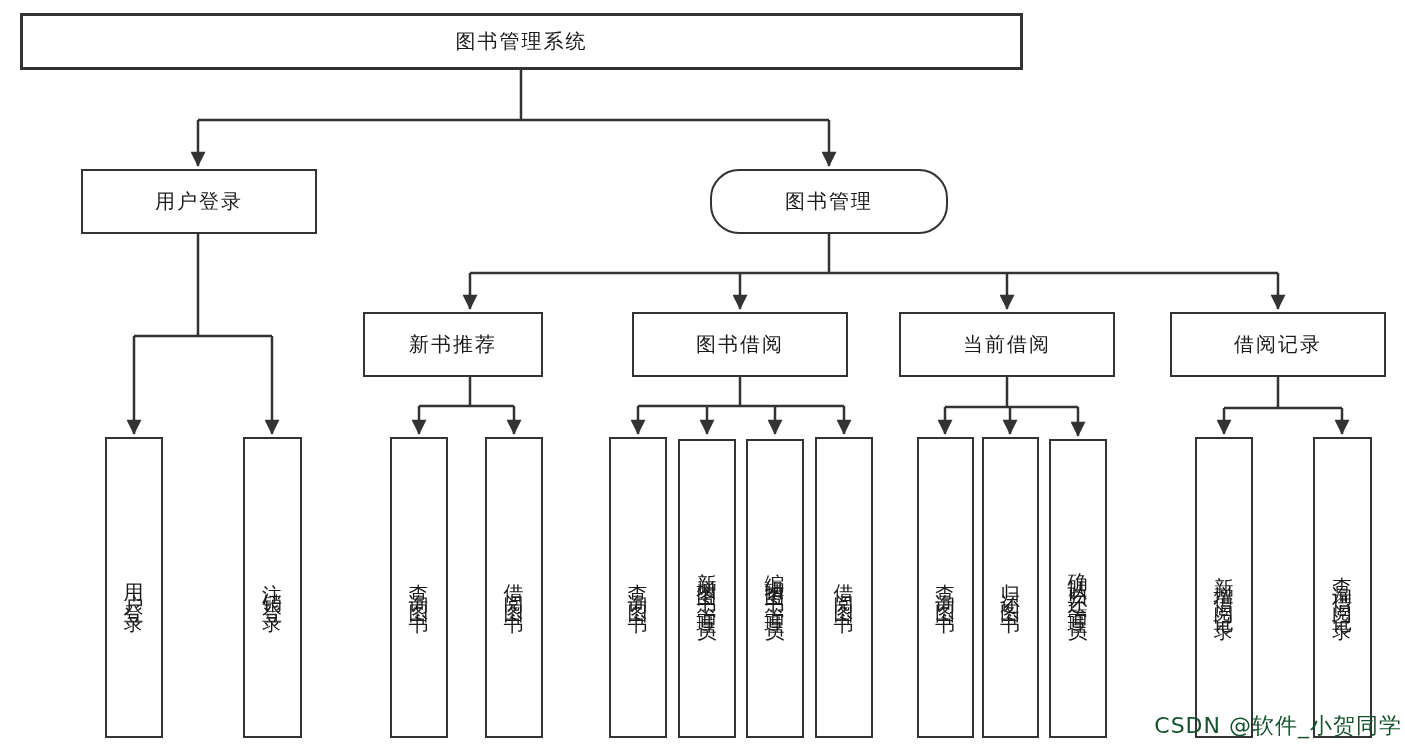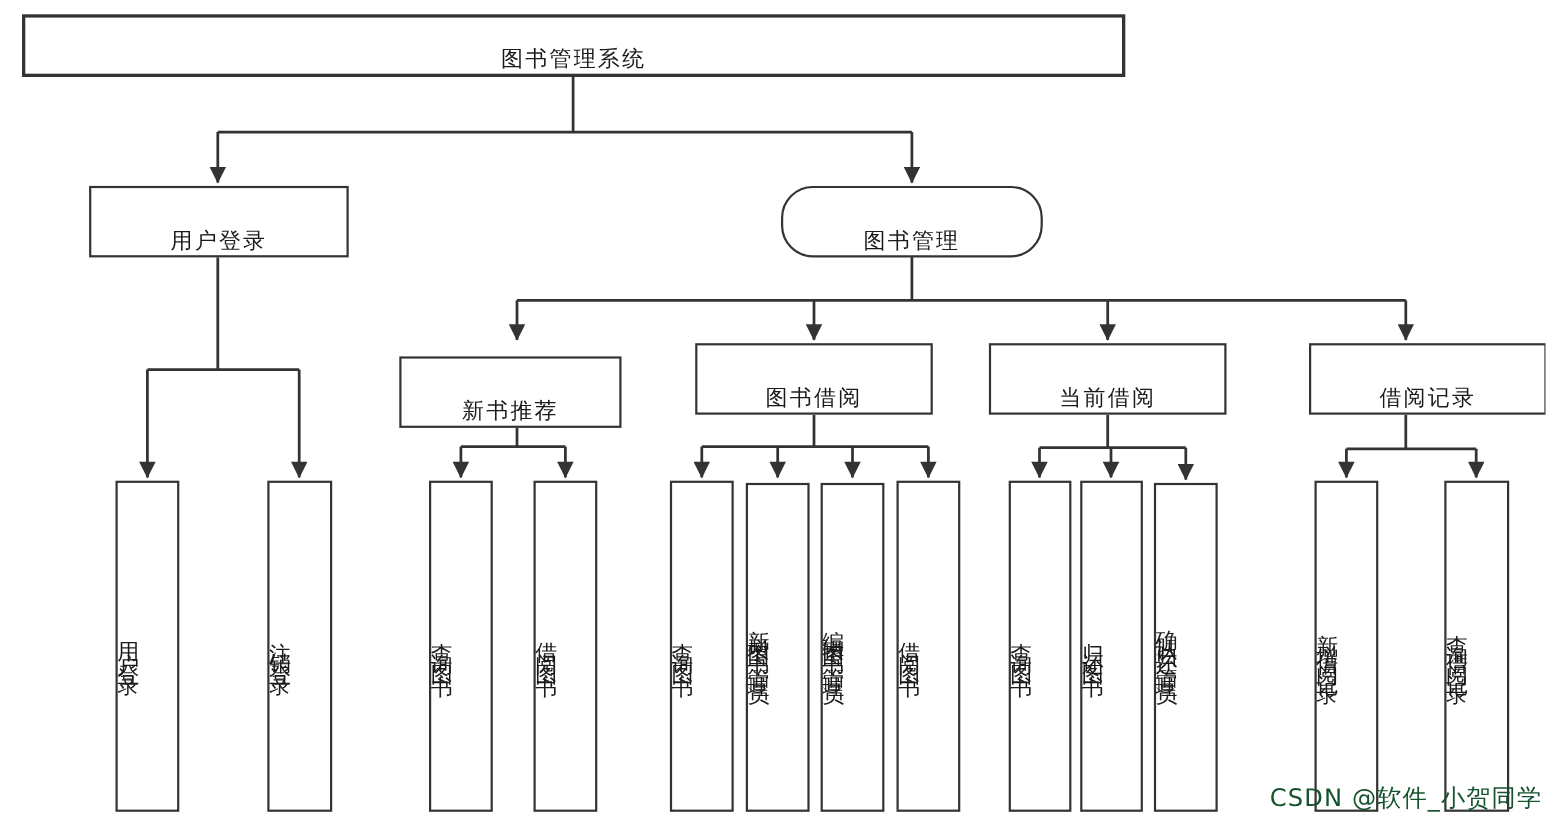--- a/index.html
+++ b/index.html
@@ -5,21 +5,21 @@
   html,body{margin:0;padding:0;}
   body{
     width:1405px;height:747px;position:relative;background:#ffffff;
     font-family:"DejaVu Sans","Liberation Sans",sans-serif;
     color:#1a1a1a;overflow:hidden;
   }
   #canvas{position:absolute;left:0;top:0;width:1405px;height:747px;}
   #wires{position:absolute;left:0;top:0;width:1405px;height:747px;pointer-events:none;}
   .node{
     position:absolute;box-sizing:border-box;background:#ffffff;
-    border:2.5px solid #333333;display:flex;align-items:flex-end;justify-content:center;
+    border:2.5px solid #333333;display:flex;align-items:center;justify-content:center;
     z-index:2;
   }
   .node.h{font-size:20px;letter-spacing:2px;font-weight:500;}
   .node.v{
     writing-mode:vertical-rl;text-orientation:mixed;
     font-size:20px;letter-spacing:10px;font-weight:500;line-height:1;
   }
   .node.v .lbl{display:block;}
   .watermark{
     position:absolute;right:3px;top:711px;z-index:3;
@@ -78,30 +78,30 @@
     <span class="lbl">图书管理系统</span>
   </div>
 
   <div class="node h" style="left:81px;top:169px;width:236px;height:65px;">
     <span class="lbl">用户登录</span>
   </div>
   <div class="node h" style="left:710px;top:169px;width:238px;height:65px;border-radius:29px;">
     <span class="lbl">图书管理</span>
   </div>
 
-  <div class="node h" style="left:363px;top:324px;width:202px;height:65px;">
+  <div class="node h" style="left:363px;top:312px;width:180px;height:65px;">
     <span class="lbl">新书推荐</span>
   </div>
   <div class="node h" style="left:899px;top:312px;width:216px;height:65px;">
     <span class="lbl">当前借阅</span>
   </div>
   <div class="node h" style="left:632px;top:312px;width:216px;height:65px;">
     <span class="lbl">图书借阅</span>
   </div>
-  <div class="node h" style="left:1170px;top:312px;width:216px;height:65px;margin-left:20px;">
+  <div class="node h" style="left:1170px;top:312px;width:216px;height:65px;">
     <span class="lbl">借阅记录</span>
   </div>
 
   <div class="node v" style="left:105px;top:437px;width:58px;height:301px;">
     <span class="lbl">用户登录</span>
   </div>
   <div class="node v" style="left:243px;top:437px;width:59px;height:301px;">
     <span class="lbl">注销登录</span>
   </div>
 

